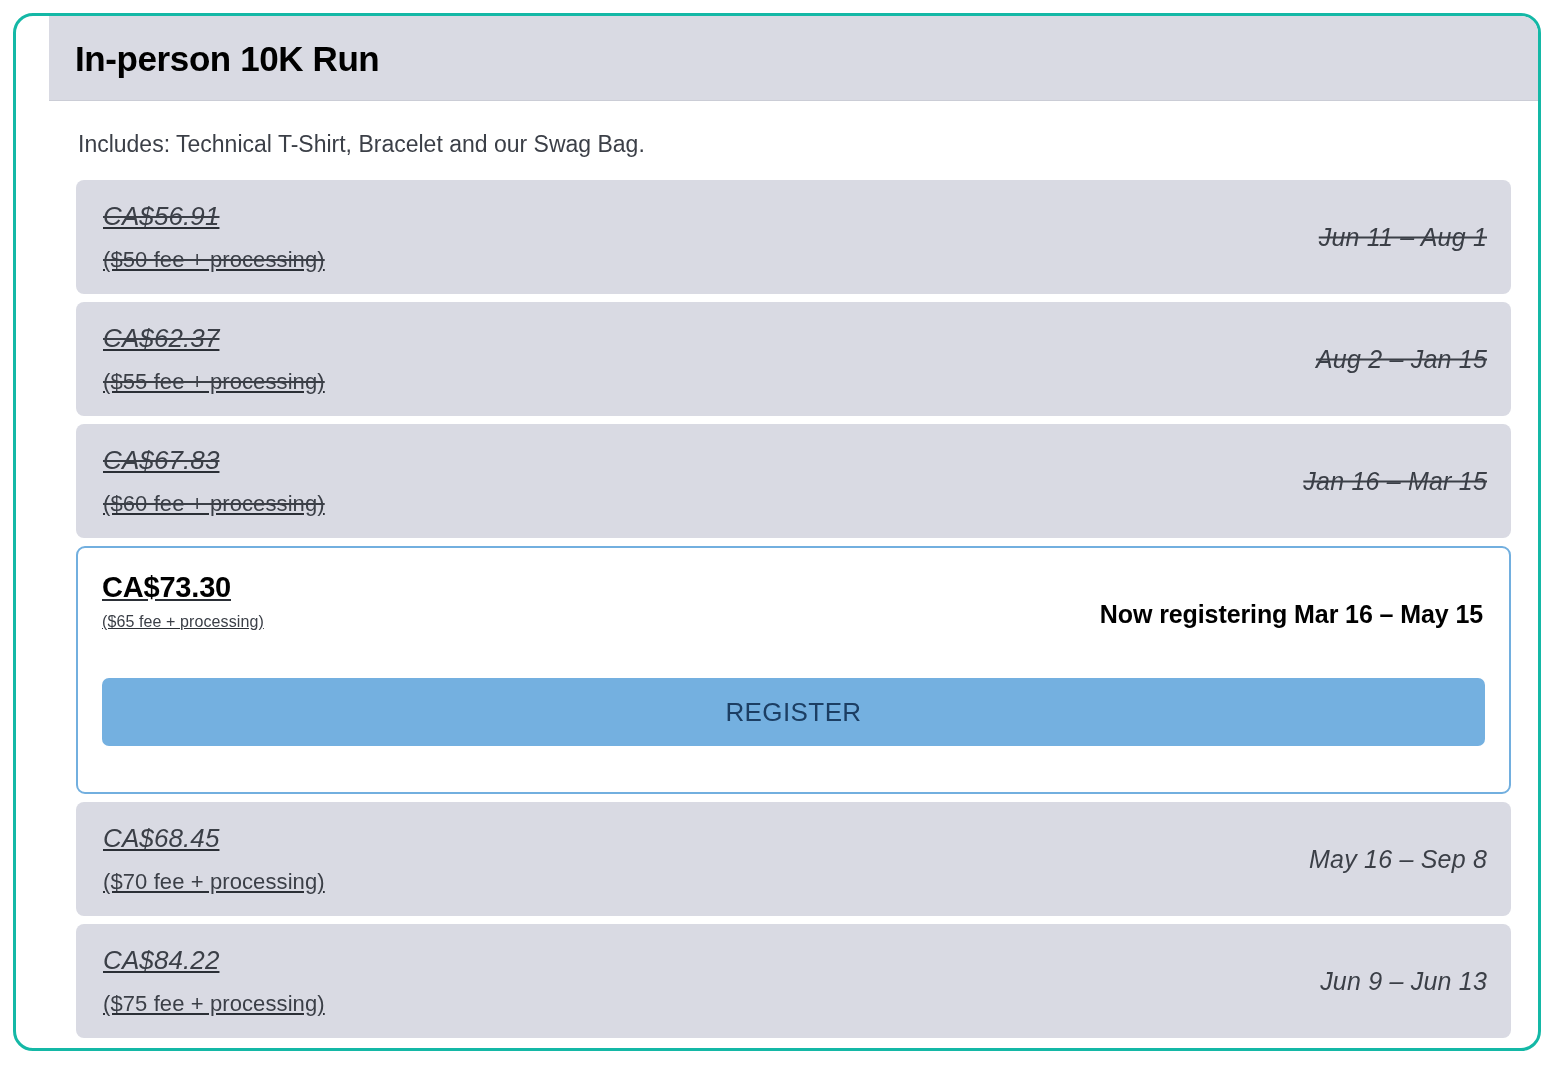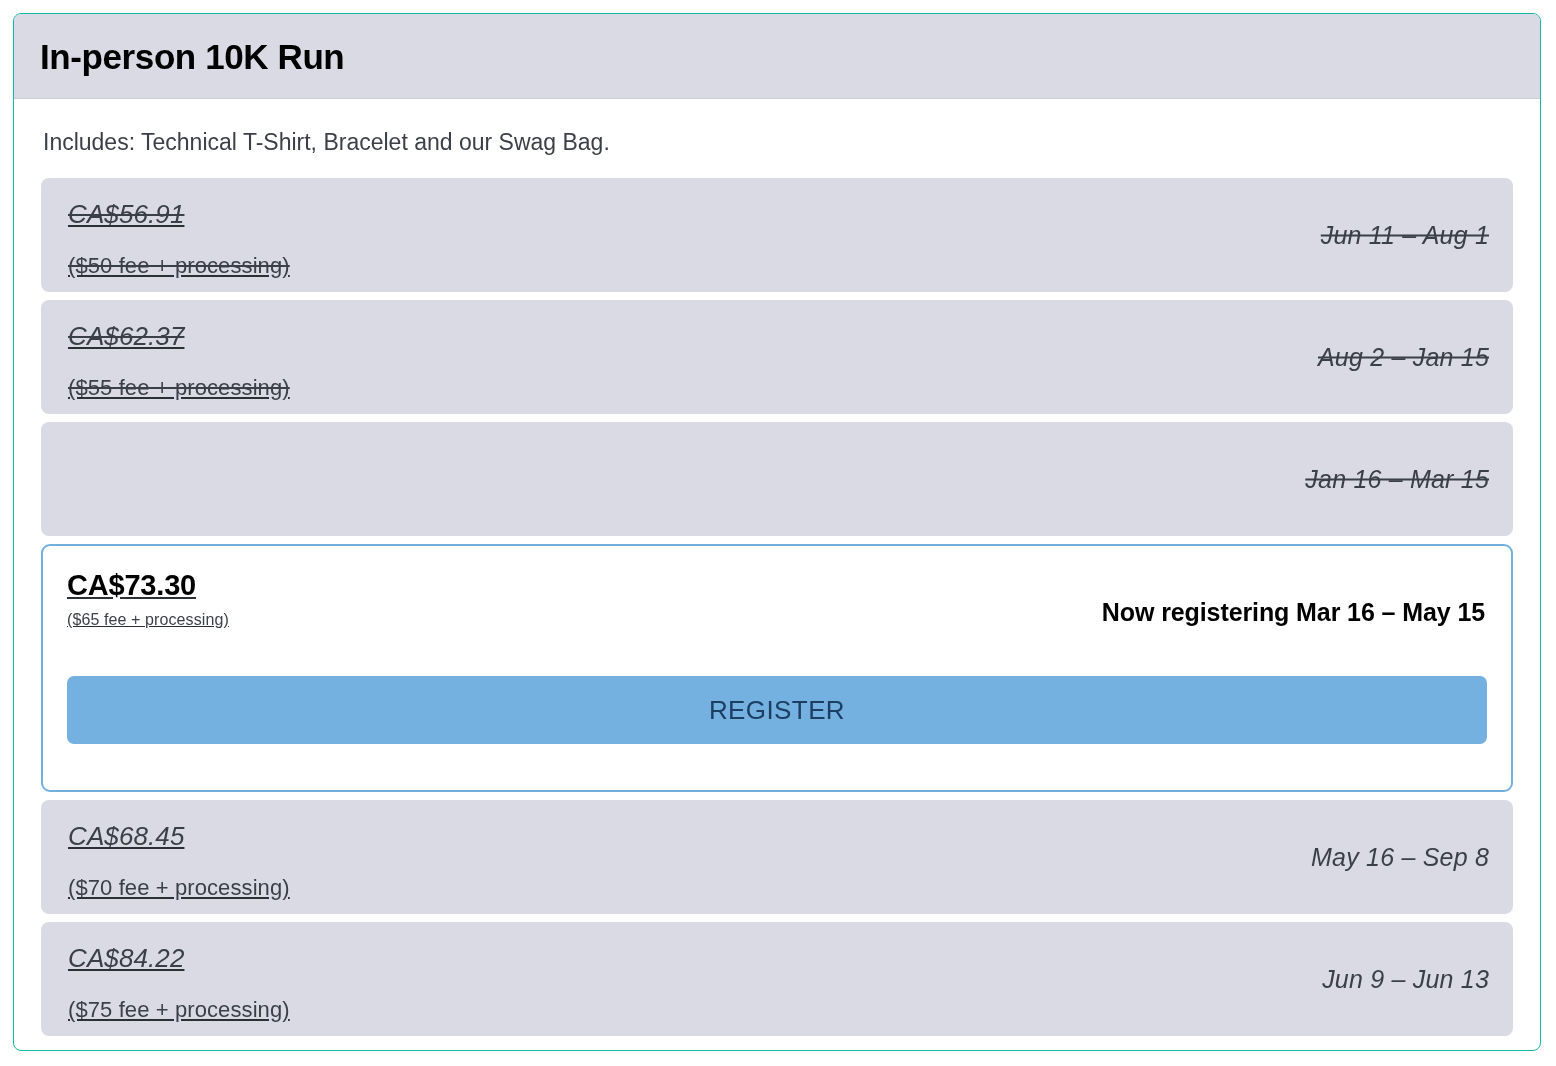--- a/index.html
+++ b/index.html
@@ -23,24 +23,25 @@
   }
 
   
   .event-card {
     position: absolute;
     left: 13px;
     top: 13px;
     width: 1528px;
     height: 1038px;
     box-sizing: border-box;
-    border: 1px solid #14b8a6;
-    border-radius: 8px;
+    border: 3px solid #14b8a6;
+    border-radius: 20px;
     background: #ffffff;
     overflow: hidden;
+    padding-left: 33px;
   }
 
   .card-header {
     box-sizing: border-box;
     height: 85px;
     background: #d9dae3;
     border-bottom: 1px solid #cbcdd6;
     display: flex;
     align-items: center;
     padding: 0 26px;
@@ -96,21 +97,21 @@
     color: #3b3f47;
     line-height: 1.25;
     letter-spacing: 0.1px;
   }
 
   .price-sub {
     font-size: 22px;
     font-style: normal;
     color: #3b3f47;
     line-height: 1.3;
-    margin-top: 22px;
+    margin-top: 14px;
     letter-spacing: 0.1px;
   }
 
   .tier-dates {
     font-size: 25px;
     font-style: italic;
     color: #3b3f47;
     position: absolute;
     right: 24px;
     top: 50%;
@@ -219,20 +220,24 @@
 
         <div class="tier-row past">
           <div class="price-block">
             <span class="price-main">CA$62.37</span>
             <span class="price-sub">($55 fee + processing)</span>
           </div>
           <span class="tier-dates">Aug 2 – Jan 15</span>
         </div>
 
         <div class="tier-row past">
+          <div class="price-block">
+            <span class="price-main">CA$67.83</span>
+            <span class="price-sub">($60 fee + processing)</span>
+          </div>
           <span class="tier-dates">Jan 16 – Mar 15</span>
         </div>
 
         <div class="tier-row active">
           <div class="active-top">
             <div class="price-block">
               <span class="price-main">CA$73.30</span>
               <span class="price-sub">($65 fee + processing)</span>
             </div>
             <span class="active-dates">Now registering Mar 16 – May 15</span>

